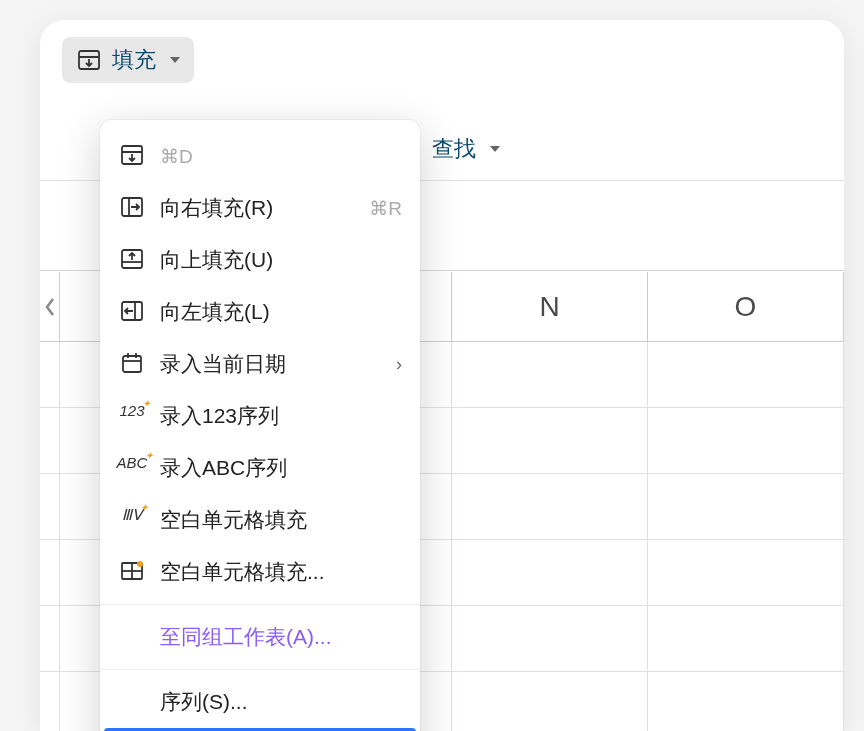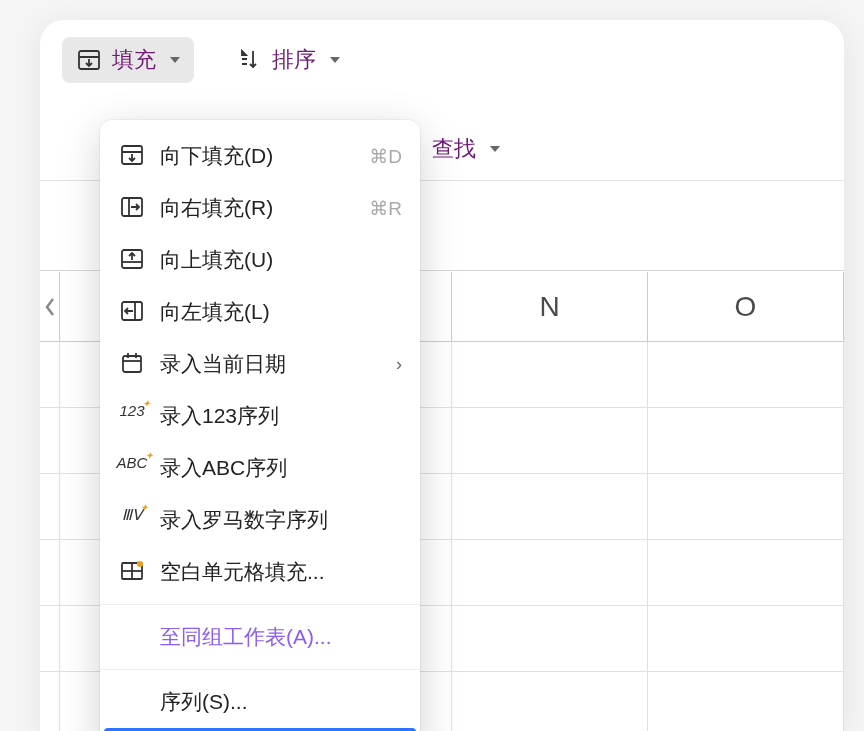--- a/index.html
+++ b/index.html
@@ -27,21 +27,21 @@
       align-items: center;
       gap: 28px;
       padding: 18px 22px 10px 22px;
       height: 72px;
     }
     .tb-btn {
       display: inline-flex;
       align-items: center;
       gap: 10px;
       font-size: 22px;
-      color: #701a75;
+      color: #0c4a6e;
       padding: 8px 14px;
       border-radius: 8px;
       cursor: pointer;
     }
     .tb-btn.active {
       background: #e8e8e8;
     }
     .tb-icon {
       width: 26px;
       height: 26px;
@@ -211,30 +211,20 @@
         <svg width="26" height="26" viewBox="0 0 26 26" fill="none" stroke="#333" stroke-width="1.8">
           <rect x="3" y="4" width="20" height="18" rx="2"></rect>
           <line x1="3" y1="10" x2="23" y2="10"></line>
           <path d="M13 12 L13 19 M10 16 L13 19 L16 16"></path>
         </svg>
       </span>
       <span>填充</span>
       <span class="caret"></span>
     </div>
 
-    <div class="tb-btn">
-      <span class="tb-icon">
-        <svg width="26" height="26" viewBox="0 0 26 26" fill="none" stroke="#333" stroke-width="1.8">
-          <path d="M6 4 L6 8 L10 8 L6 4 Z M6 12 L11 12 M6 17 L11 17"></path>
-          <path d="M17 4 L17 20 M14 17 L17 20 L20 17"></path>
-        </svg>
-      </span>
-      <span>排序</span>
-      <span class="caret"></span>
-    </div>
 
   </div>
 
   <div class="sub-toolbar">
     <div class="tb-btn" style="padding:4px 10px">
       <span>查找</span>
       <span class="caret"></span>
     </div>
   </div>
 
@@ -301,21 +291,20 @@
   <div class="dropdown">
 
     <div class="menu-item">
       <span class="mi-icon">
         <svg width="26" height="26" viewBox="0 0 26 26" fill="none" stroke="#333" stroke-width="1.8">
           <rect x="3" y="4" width="20" height="18" rx="2"></rect>
           <line x1="3" y1="10" x2="23" y2="10"></line>
           <path d="M13 12 L13 19 M10 16 L13 19 L16 16"></path>
         </svg>
       </span>
-      <span class="mi-label">向下填充(D)</span>
       <span class="mi-short">⌘D</span>
     </div>
 
     <div class="menu-item">
       <span class="mi-icon">
         <svg width="26" height="26" viewBox="0 0 26 26" fill="none" stroke="#333" stroke-width="1.8">
           <rect x="3" y="4" width="20" height="18" rx="2"></rect>
           <line x1="10" y1="4" x2="10" y2="22"></line>
           <path d="M12 13 L20 13 M17 10 L20 13 L17 16"></path>
         </svg>
@@ -370,21 +359,21 @@
       <span class="mi-icon">
         <span class="icon-txt"><span>ABC</span><span class="spark">✦</span></span>
       </span>
       <span class="mi-label">录入ABC序列</span>
     </div>
 
     <div class="menu-item">
       <span class="mi-icon">
         <span class="icon-txt"><span>ⅢⅤ</span><span class="spark">✦</span></span>
       </span>
-      <span class="mi-label">录入罗马数字序列</span>
+      <span class="mi-label">空白单元格填充</span>
     </div>
 
     <div class="menu-item">
       <span class="mi-icon">
         <svg width="26" height="26" viewBox="0 0 26 26" fill="none" stroke="#333" stroke-width="1.8">
           <rect x="3" y="5" width="20" height="16" rx="1"></rect>
           <line x1="3" y1="13" x2="23" y2="13"></line>
           <line x1="13" y1="5" x2="13" y2="21"></line>
           <circle cx="21" cy="6" r="3" fill="#f0a020" stroke="none"></circle>
         </svg>

